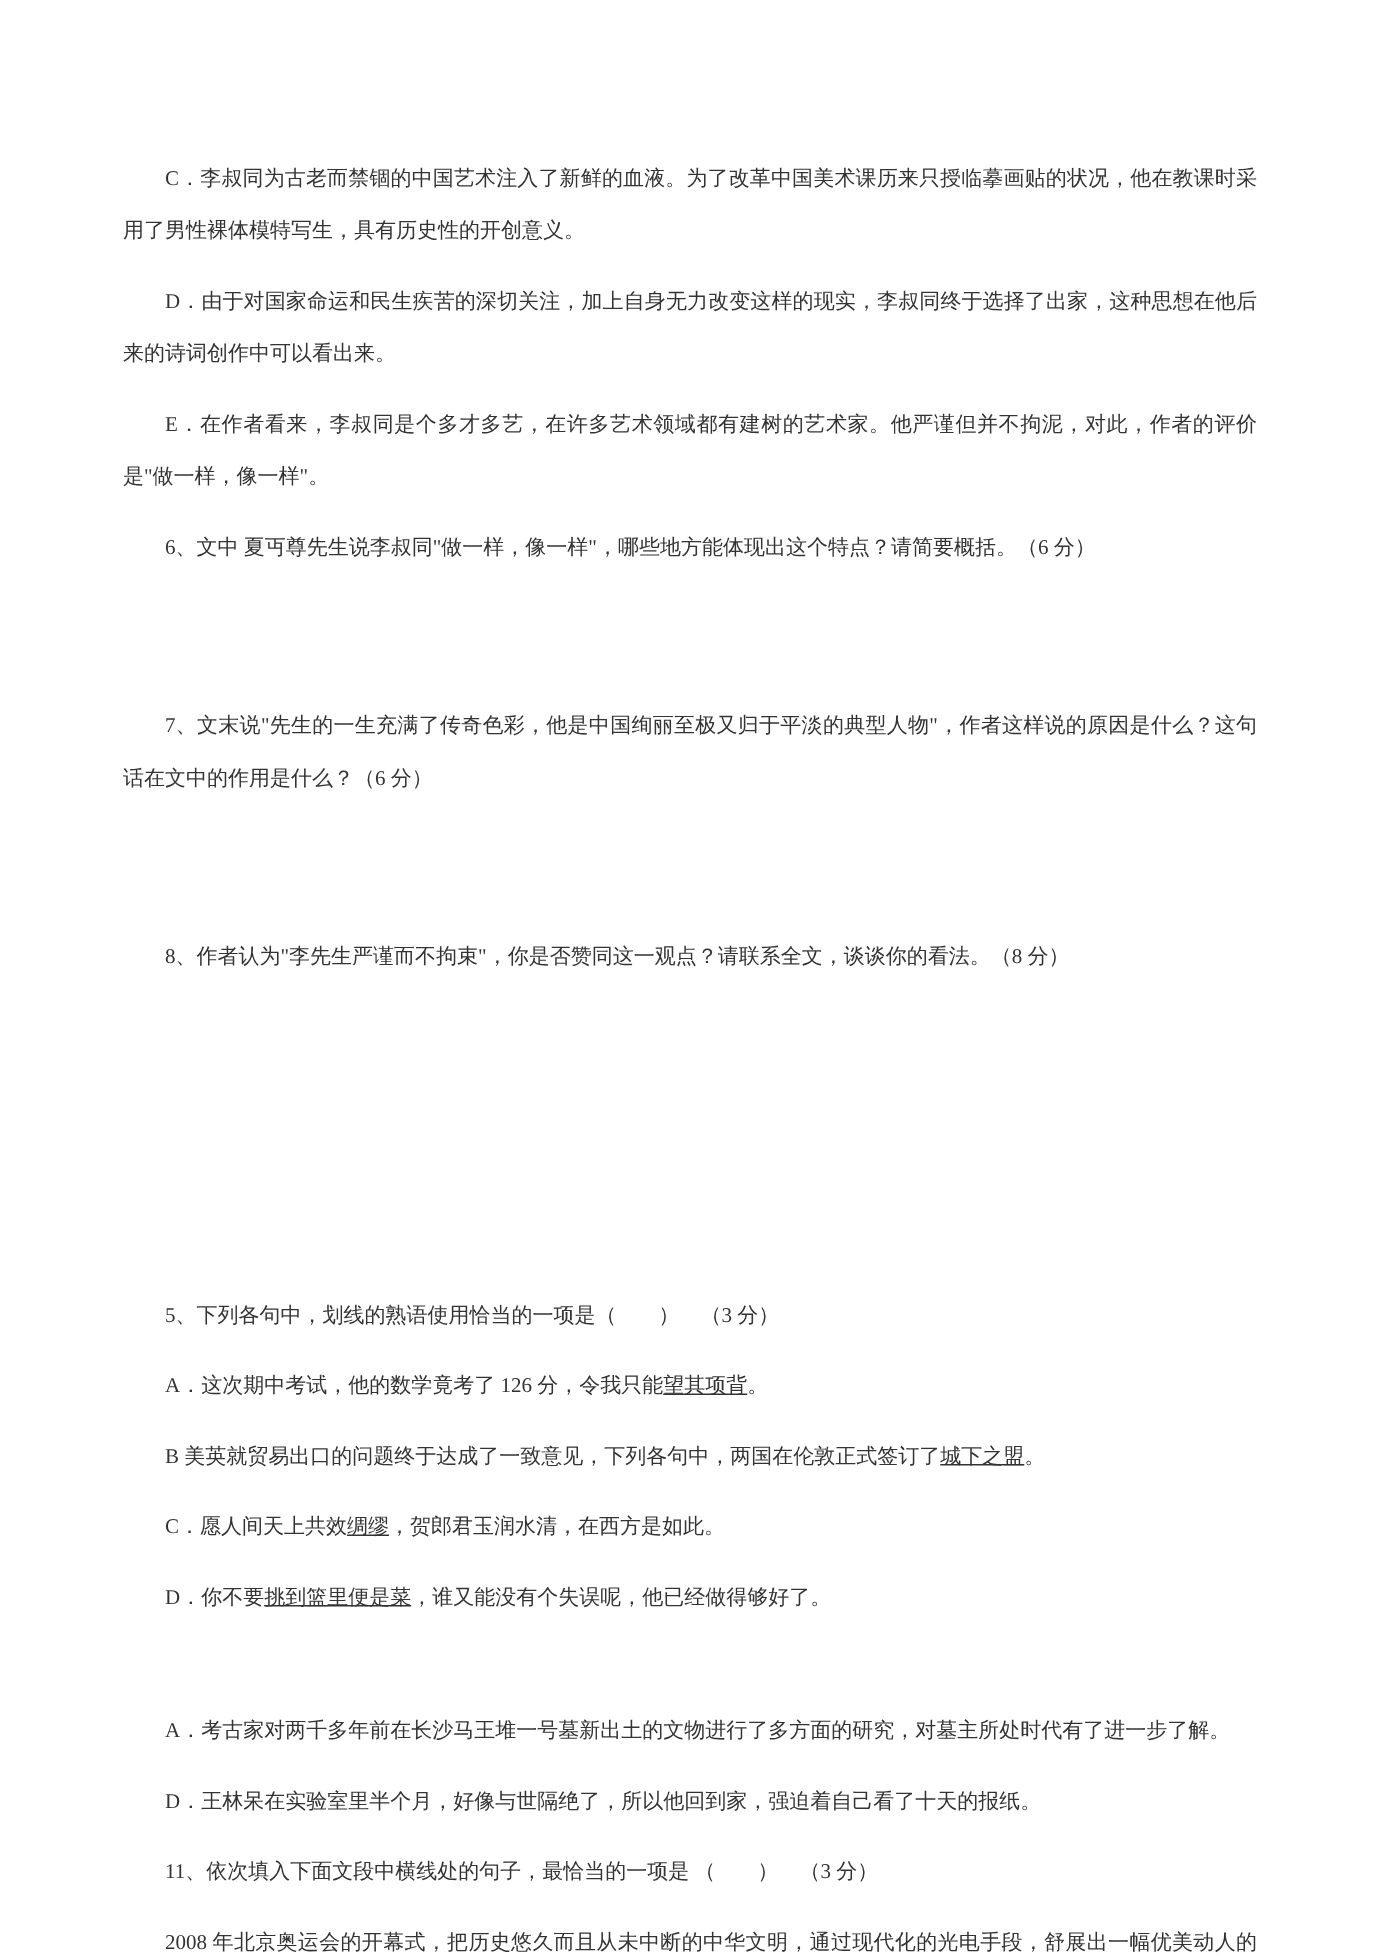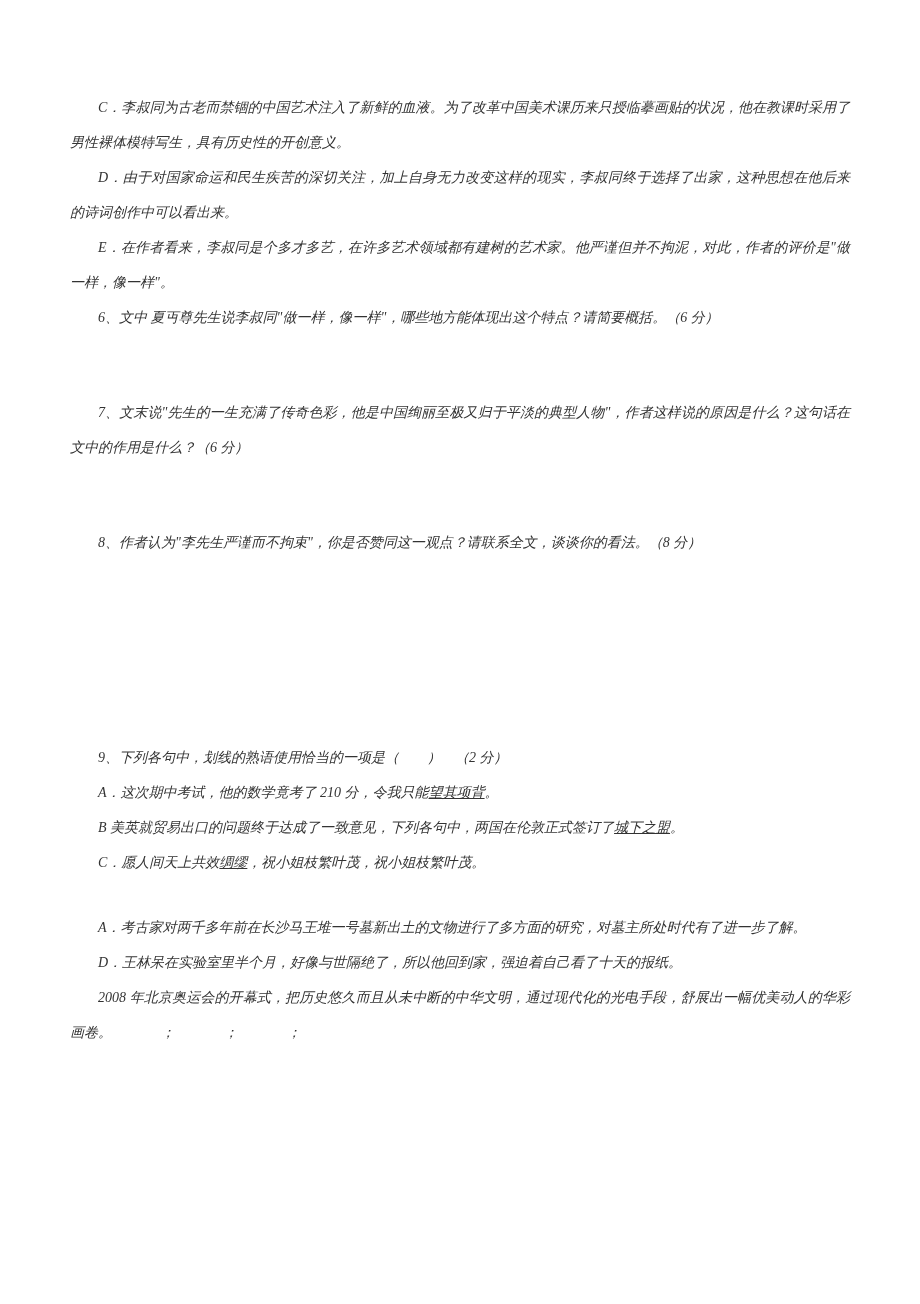--- a/index.html
+++ b/index.html
@@ -12,23 +12,22 @@
     width: 920px;
     padding: 90px 70px 60px 70px;
     box-sizing: border-box;
     font-family: "SimSun", "Songti SC", serif;
     font-size: 14px;
     color: #333333;
     line-height: 2.5;
   }
   .para {
     text-indent: 2em;
-    margin: 0;
+    margin: 12px;
     text-align: justify;
-    font-style: italic;
   }
   .gap-small {
     height: 30px;
   }
   .gap-med {
     height: 60px;
   }
   .gap-large {
     height: 180px;
   }
@@ -57,36 +56,40 @@
 
   <p class="para">7、文末说"先生的一生充满了传奇色彩，他是中国绚丽至极又归于平淡的典型人物"，作者这样说的原因是什么？这句话在文中的作用是什么？（6 分）</p>
 
   <div class="gap-med"></div>
 
   <p class="para">8、作者认为"李先生严谨而不拘束"，你是否赞同这一观点？请联系全文，谈谈你的看法。（8 分）</p>
 
   <div class="gap-large"></div>
 
 
-  <p class="para">9、下列各句中，划线的熟语使用恰当的一项是（　　）　（2 分）</p>
+  <p class="para">5、下列各句中，划线的熟语使用恰当的一项是（　　）　（3 分）</p>
   <p class="para">
-    <span>A．这次期中考试，他的数学竟考了 210 分，令我只能</span><span class="underline">望其项背</span><span>。</span>
+    <span>A．这次期中考试，他的数学竟考了 126 分，令我只能</span><span class="underline">望其项背</span><span>。</span>
   </p>
   <p class="para">
     <span>B 美英就贸易出口的问题终于达成了一致意见，下列各句中，两国在伦敦正式签订了</span><span class="underline">城下之盟</span><span>。</span>
   </p>
   <p class="para">
-    <span>C．愿人间天上共效</span><span class="underline">绸缪</span><span>，祝小姐枝繁叶茂，祝小姐枝繁叶茂。</span>
+    <span>C．愿人间天上共效</span><span class="underline">绸缪</span><span>，贺郎君玉润水清，在西方是如此。</span>
+  </p>
+  <p class="para">
+    <span>D．你不要</span><span class="underline">挑到篮里便是菜</span><span>，谁又能没有个失误呢，他已经做得够好了。</span>
   </p>
 
   <div class="gap-small"></div>
 
   <p class="para">A．考古家对两千多年前在长沙马王堆一号墓新出土的文物进行了多方面的研究，对墓主所处时代有了进一步了解。</p>
   <p class="para">D．王林呆在实验室里半个月，好像与世隔绝了，所以他回到家，强迫着自己看了十天的报纸。</p>
 
+  <p class="para">11、依次填入下面文段中横线处的句子，最恰当的一项是 （　　）　（3 分）</p>
   <p class="para">
     <span>2008 年北京奥运会的开幕式，把历史悠久而且从未中断的中华文明，通过现代化的光电手段，舒展出一幅优美动人的华彩画卷。</span><span class="blank"></span><span>；</span><span class="blank"></span><span>；</span><span class="blank"></span><span>；</span>
   </p>
   <p class="para">
     <span class="blank"></span><span class="blank"></span>
   </p>
 
 </div>
 
 </body></html>

